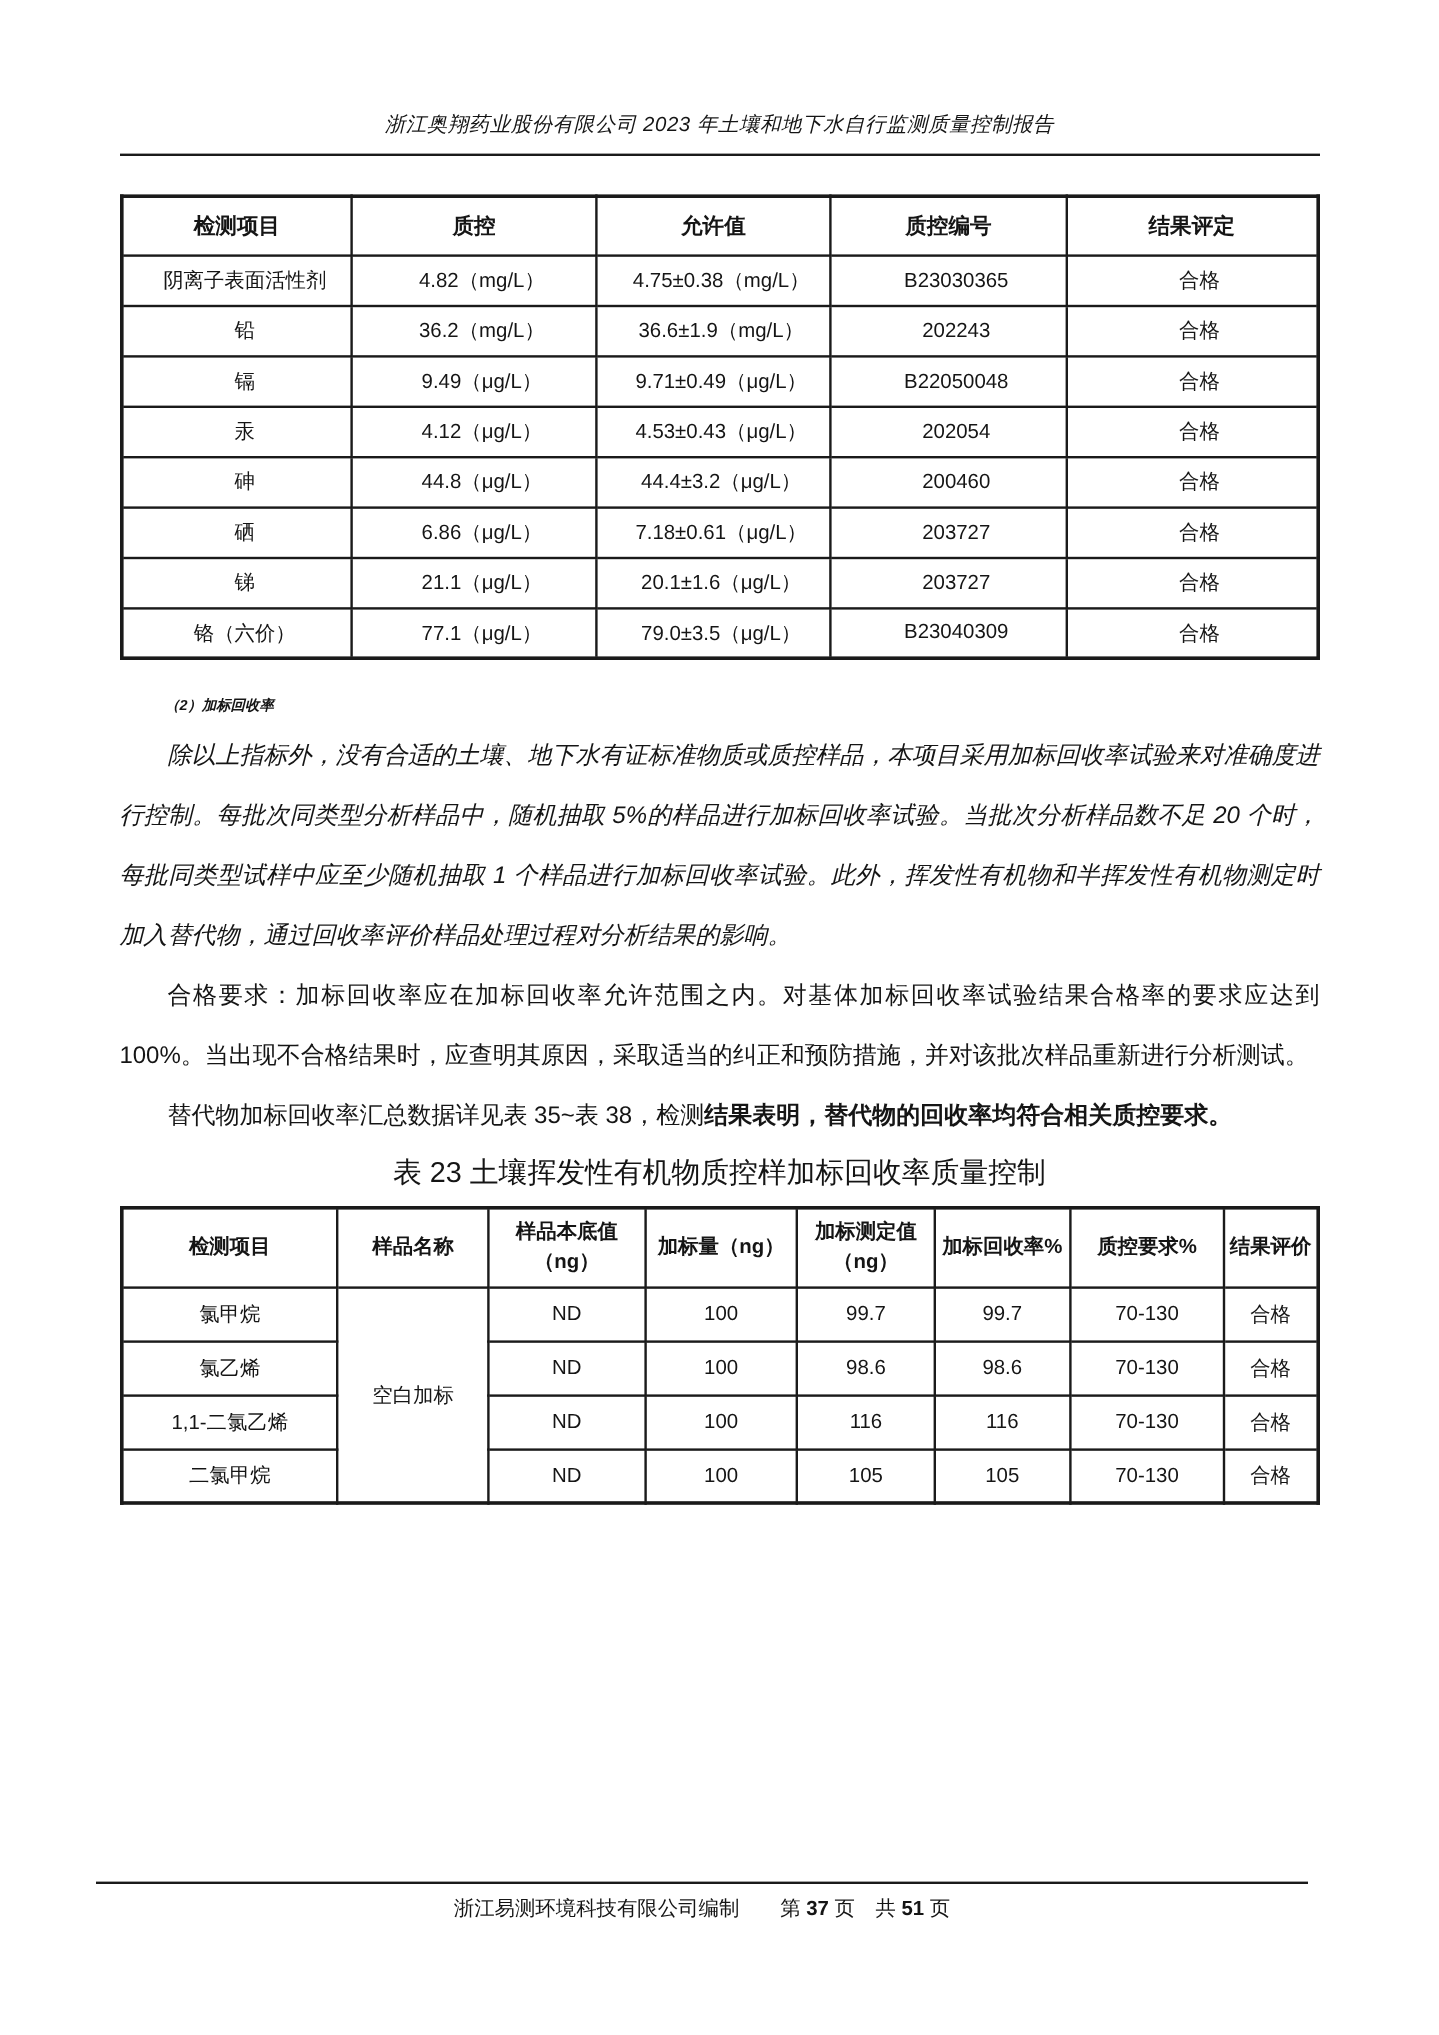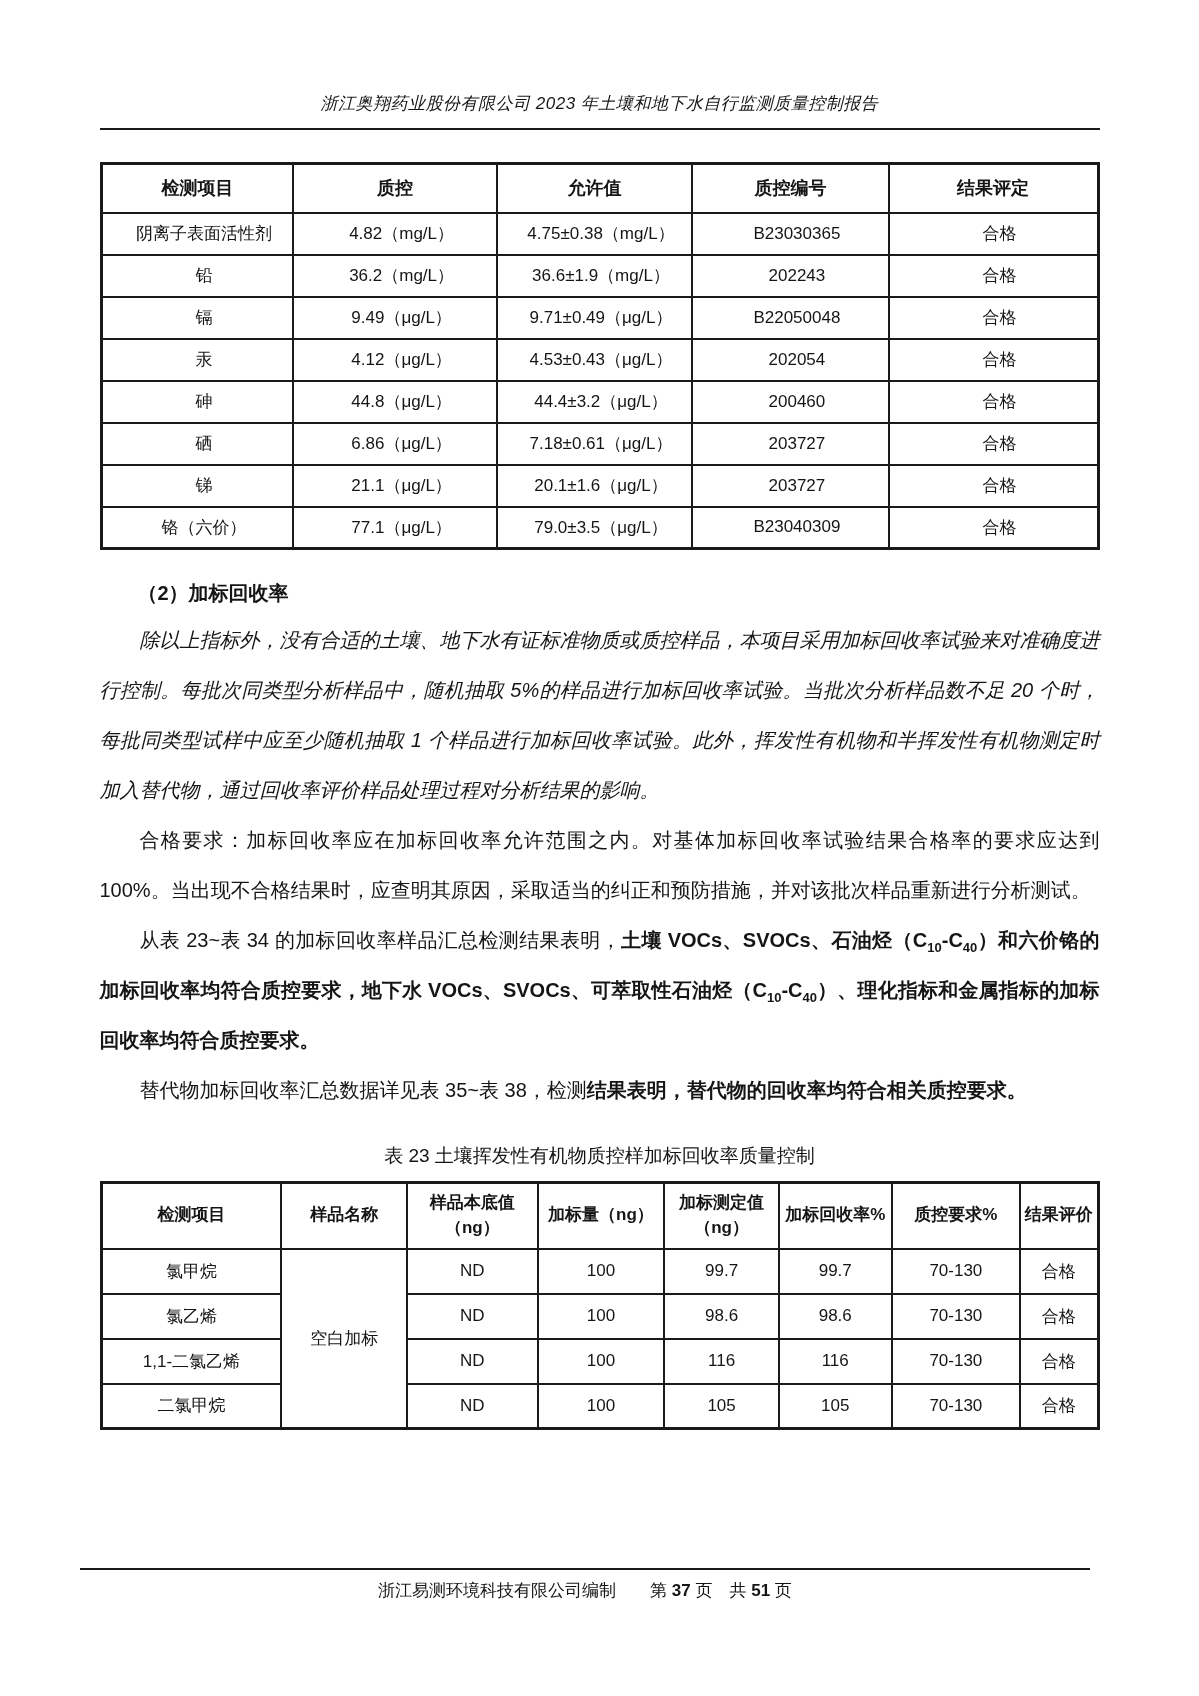--- a/index.html
+++ b/index.html
@@ -15,27 +15,27 @@
   .doc-header { padding-top:92px; text-align:center; font-size:17px; letter-spacing:0.5px;font-style:italic; }
   .header-rule { margin-top:13px; border-bottom:2px solid #1a1a1a; height:0; }
 
   table { width:100%; border-collapse:collapse; table-layout:fixed; }
   th, td { border:2px solid #1a1a1a; text-align:center; vertical-align:middle; padding:2px 4px; }
   table.qc { margin-top:32px; font-size:17px; }
   table.qc { border:3px solid #1a1a1a; }
   table.qc th { height:49px; font-size:18px; font-weight:bold; }
   table.qc td { height:42px;padding-left:17px; }
 
-  .section-heading { margin-top:30px; font-size:20px; font-weight:bold; text-indent:38px; }
+  .section-heading { margin-top:30px; font-size:12px; font-weight:bold; text-indent:38px;font-style:italic; }
   .para { font-size:20px; line-height:50px; text-align:justify; text-indent:40px; }
   .para:first-of-type { margin-top:8px;font-style:italic; }
   .b { font-weight:bold; }
   sub { font-size:13px; line-height:0; }
 
-  .table-caption { margin-top:28px; text-align:center; font-size:19px; }
+  .table-caption { margin-top:6px; text-align:center; font-size:24px; }
 
   table.t23 { margin-top:12px; font-size:17px; border:3px solid #1a1a1a; }
   table.t23 th { height:66px; font-weight:bold; line-height:1.45; padding:2px 3px; }
   table.t23 td { height:45px; }
 
   .footer { position:absolute; left:80px; width:1010px; top:1568px; }
   .footer-rule { border-bottom:2px solid #1a1a1a; height:0; }
   .footer-text { margin-top:9px; text-align:center; font-size:17px; }
   .footer-gap { display:inline-block; width:34px; }
 </style>
@@ -122,21 +122,20 @@
           <td>B23040309</td>
           <td>合格</td>
         </tr>
       </tbody>
     </table>
 
     <div class="section-heading">（2）加标回收率</div>
 
     <p class="para">除以上指标外，没有合适的土壤、地下水有证标准物质或质控样品，本项目采用加标回收率试验来对准确度进行控制。每批次同类型分析样品中，随机抽取 5%的样品进行加标回收率试验。当批次分析样品数不足 20 个时，每批同类型试样中应至少随机抽取 1 个样品进行加标回收率试验。此外，挥发性有机物和半挥发性有机物测定时加入替代物，通过回收率评价样品处理过程对分析结果的影响。</p>
     <p class="para">合格要求：加标回收率应在加标回收率允许范围之内。对基体加标回收率试验结果合格率的要求应达到 100%。当出现不合格结果时，应查明其原因，采取适当的纠正和预防措施，并对该批次样品重新进行分析测试。</p>
-    <p class="para"><span>从表 23~表 34 的加标回收率样品汇总检测结果表明，</span><span class="b">土壤 VOCs、SVOCs、石油烃（C</span><sub class="b">10</sub><span class="b">-C</span><sub class="b">40</sub><span class="b">）和六价铬的加标回收率均符合质控要求，地下水 VOCs、SVOCs、可萃取性石油烃（C</span><sub class="b">10</sub><span class="b">-C</span><sub class="b">40</sub><span class="b">）、理化指标和金属指标的加标回收率均符合质控要求。</span></p>
     <p class="para"><span>替代物加标回收率汇总数据详见表 35~表 38，检测</span><span class="b">结果表明，替代物的回收率均符合相关质控要求。</span></p>
 
     <div class="table-caption">表 23 土壤挥发性有机物质控样加标回收率质量控制</div>
 
     <table class="t23">
       <colgroup>
         <col style="width:18.1%">
           <col style="width:12.6%">
           <col style="width:13.1%">
           <col style="width:12.7%">

